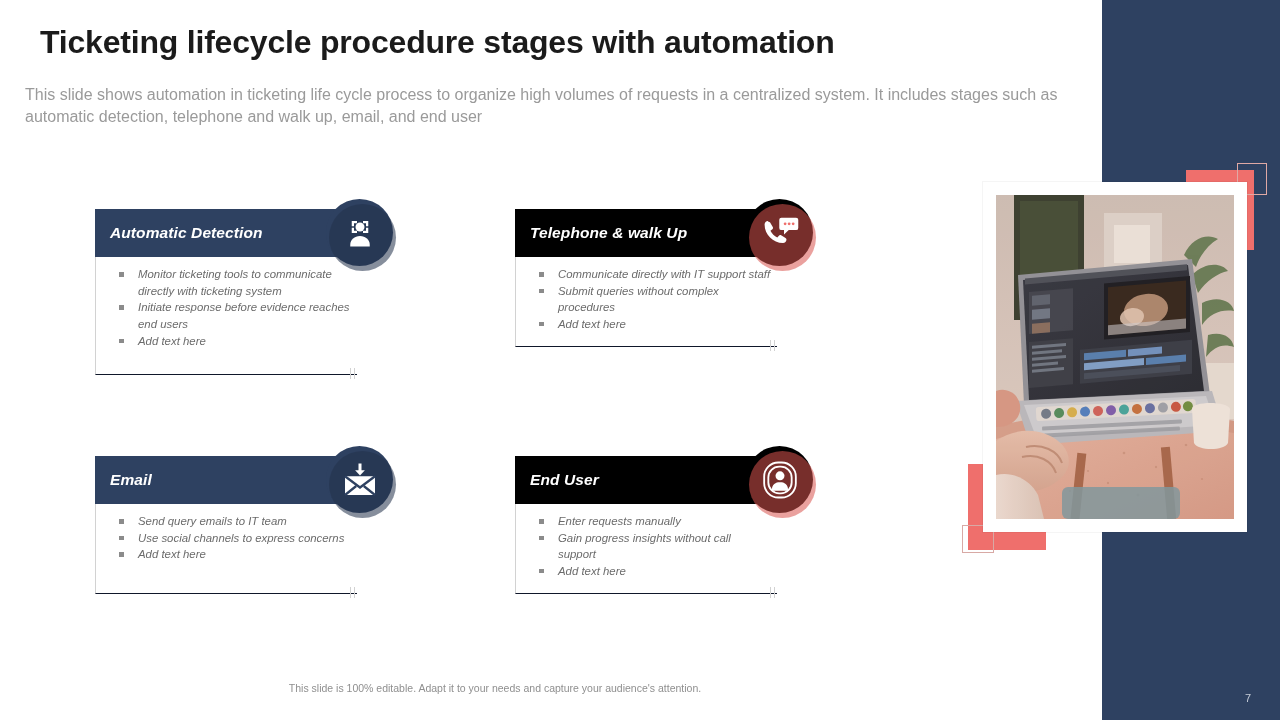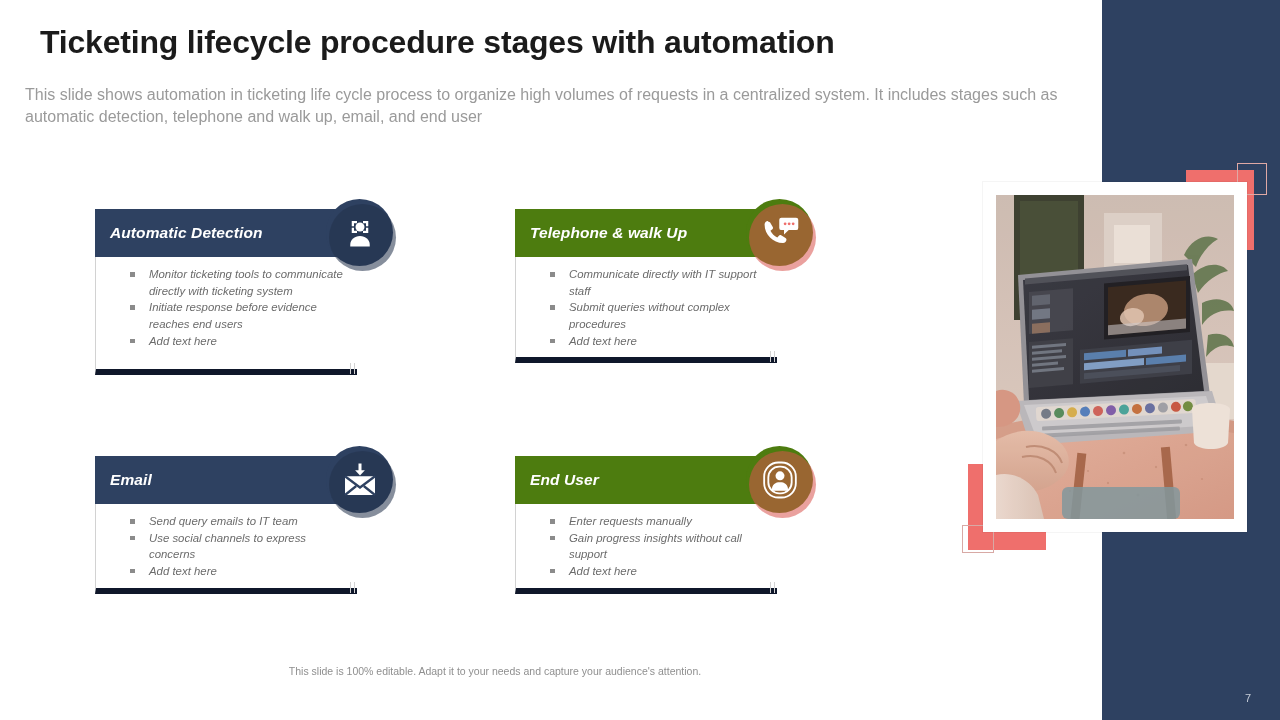--- a/index.html
+++ b/index.html
@@ -71,23 +71,23 @@
   }
   .card-head-title {
     font-size: 15.5px;
     font-weight: 700;
     color: #ffffff;
     letter-spacing: 0.1px;
   }
   .card-body {
     position: relative;
     border-left: 1px solid #d2d2d2;
-    border-bottom: 6px solid #0f172a;
+    border-bottom: 1px solid #0f172a;
     box-sizing: border-box;
-    padding: 9px 6px 8px 12px;
+    padding: 9px 6px 8px 1px;
     min-height: 90px;
   }
   .card-body.tall { min-height: 118px; }
   .bullets {
     list-style: none;
     margin: 0;
     padding: 0 0 0 22px;
   }
   .bullets li {
     position: relative;
@@ -136,21 +136,21 @@
     position: absolute;
     left: 3px;
     top: 5px;
     width: 67px;
     height: 67px;
     border-radius: 50%;
     opacity: 0.55;
     z-index: -1;
   }
   .navy  { background: #2e4161; }
-  .coral { background: #4d7c0f; }
+  .coral { background: #000000; }
   .navy-dark  { background: #22314a; }
   .coral-dark { background: #d9534f; }
 
   
   .photo-frame {
     position: absolute;
     left: 983px;
     top: 182px;
     width: 264px;
     height: 350px;
@@ -206,21 +206,21 @@
     width: 30px;
     height: 26px;
     border: 1px solid #d8a9a5;
     z-index: 3;
   }
 
   
   .footer-note {
     position: absolute;
     left: 0;
-    top: 665px;
+    top: 682px;
     width: 990px;
     text-align: center;
     font-size: 10.5px;
     color: #8f8f8f;
   }
   .page-number {
     position: absolute;
     left: 1245px;
     top: 692px;
     font-size: 11px;

